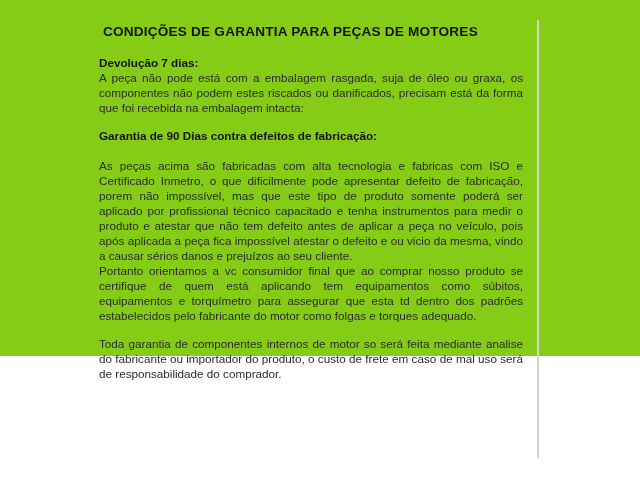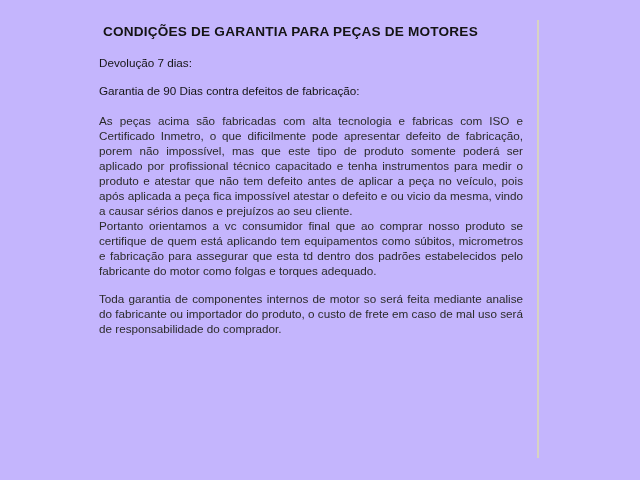--- a/index.html
+++ b/index.html
@@ -4,22 +4,22 @@
 <style>
   * { margin: 0; padding: 0; box-sizing: border-box; }
   html, body {
     width: 640px; height: 480px;
     background: #ffffff;
     font-family: "Liberation Sans", "DejaVu Sans", sans-serif;
     overflow: hidden;
   }
   .page {
     position: relative;
-    width: 640px; height: 480px;
-    background: #c4b5fd;
+    width: 640px; height: 356px;
+    background: #84cc16;
   }
   .content {
     position: absolute;
     left: 99px; top: 18px;
     width: 424px;
     color: #2b2b2b;
     font-size: 11.7px;
     line-height: 15px;
   }
   .doc-title {
@@ -31,21 +31,21 @@
     margin-bottom: 15px;
     padding-left: 4px;
     line-height: 16px;
   }
   .para {
     text-align: justify;
     margin-bottom: 13px;
   }
   .para.no-gap { margin-bottom: 0; }
   .sub-heading {
-    font-weight: normal;
+    font-weight: bold;
     color: #141414;
     margin-bottom: 0;
   }
   .sub-heading.gap-after { margin-bottom: 15px; margin-top: 10px; }
   .group { margin-bottom: 13px; }
   .divider-line {
     position: absolute;
     left: 537px; top: 20px;
     width: 2px; height: 438px;
     background: #d8d3c2;
@@ -57,26 +57,27 @@
 <div class="page">
 
   <div class="content">
 
     <h1 class="doc-title">CONDIÇÕES DE GARANTIA PARA PEÇAS DE MOTORES</h1>
 
 
 
     <div class="group">
       <p class="sub-heading">Devolução 7 dias:</p>
+      <p class="para no-gap">A peça não pode está com a embalagem rasgada, suja de óleo ou graxa, os componentes não podem estes riscados ou danificados, precisam está da forma que foi recebida na embalagem intacta:</p>
     </div>
 
     <div class="group">
       <p class="sub-heading gap-after">Garantia de 90 Dias contra defeitos de fabricação:</p>
       <p class="para no-gap">As peças acima são fabricadas com alta tecnologia e fabricas com ISO e Certificado Inmetro, o que dificilmente pode apresentar defeito de fabricação, porem não impossível, mas que este tipo de produto somente poderá ser aplicado por profissional técnico capacitado e tenha instrumentos para medir o produto e atestar que não tem defeito antes de aplicar a peça no veículo, pois após aplicada a peça fica impossível atestar o defeito e ou vicio da mesma, vindo a causar sérios danos e prejuízos ao seu cliente.</p>
-      <p class="para no-gap">Portanto orientamos a vc consumidor final que ao comprar nosso produto se certifique de quem está aplicando tem equipamentos como súbitos, micrometros e fabricação para assegurar que esta td dentro dos padrões estabelecidos pelo fabricante do motor como folgas e torques adequado.</p>
+      <p class="para no-gap">Portanto orientamos a vc consumidor final que ao comprar nosso produto se certifique de quem está aplicando tem equipamentos como súbitos, equipamentos e torquímetro para assegurar que esta td dentro dos padrões estabelecidos pelo fabricante do motor como folgas e torques adequado.</p>
     </div>
 
     <p class="para" style="margin-top: 1px;">Toda garantia de componentes internos de motor so será feita mediante analise do fabricante ou importador do produto, o custo de frete em caso de mal uso será de responsabilidade do comprador.</p>
 
   </div>
 
   <div class="divider-line"></div>
 
 </div>
 

